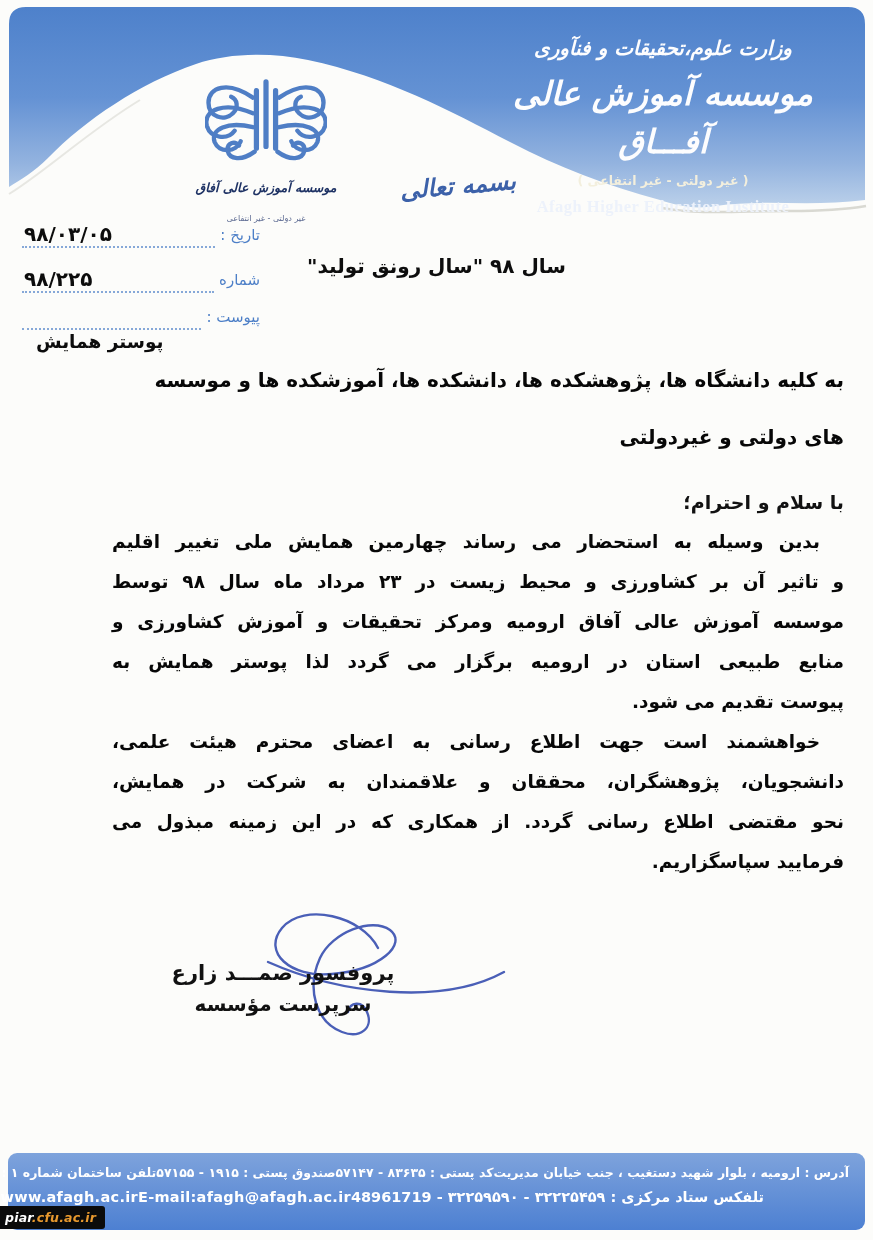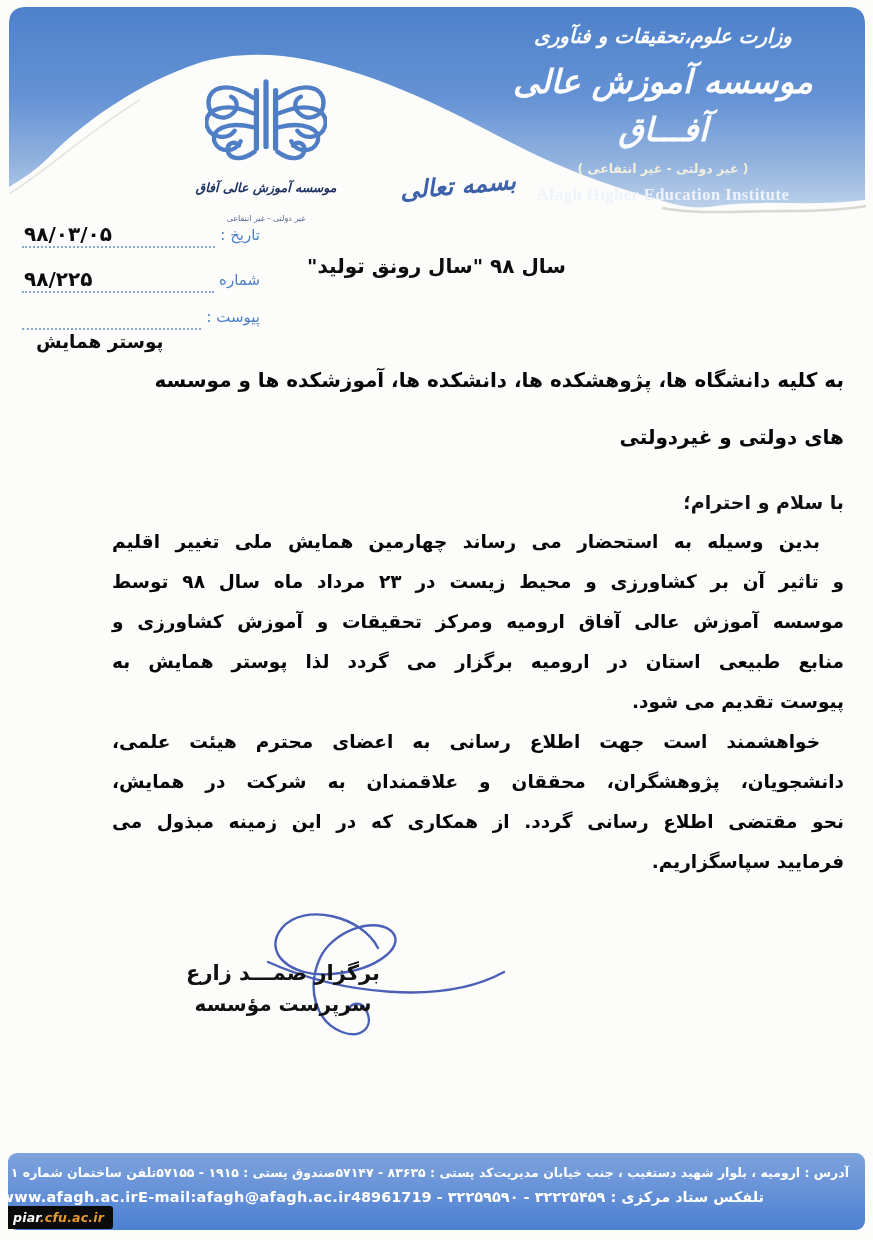--- a/index.html
+++ b/index.html
@@ -4,21 +4,21 @@
 <style>
   html,body{margin:0;padding:0;background:#e9e9e6;}
   .page{
     position:relative;width:873px;height:1240px;margin:0 auto;
     background:#fcfcfa;overflow:hidden;direction:rtl;
     font-family:"DejaVu Sans",sans-serif;color:#111;
   }
   
   .hdr-svg{position:absolute;top:0;left:0;}
   .banner-text{
-    position:absolute;top:16px;right:55px;width:310px;
+    position:absolute;top:28px;right:55px;width:310px;
     text-align:center;color:#fdfdfe;
   }
   .lh-ministry{font-size:20px;font-style:italic;font-weight:bold;line-height:40px;}
   .lh-institute{font-size:33px;font-style:italic;font-weight:bold;line-height:48px;margin-top:2px;}
   .lh-type{font-size:12.5px;font-weight:bold;color:#f3efdd;margin-top:7px;letter-spacing:1px;}
   .lh-en{font-size:16.5px;font-weight:bold;color:#edf2fb;margin-top:9px;
          font-family:"Liberation Serif",serif;letter-spacing:.5px;direction:ltr;}
   
   .logo{position:absolute;top:66px;left:168px;width:196px;text-align:center;}
   .logo svg{display:block;margin:0 auto;}
@@ -54,21 +54,21 @@
     position:absolute;left:8px;right:8px;top:1153px;height:77px;
     background:linear-gradient(#7ea3dc,#4d80d2);border-radius:9px;
     box-sizing:border-box;padding:12px 16px 0;color:#fff;
   }
   .f-line1{display:flex;justify-content:space-between;font-size:12.5px;font-weight:bold;white-space:nowrap;}
   .f-line2{display:flex;justify-content:space-between;font-size:14.5px;font-weight:bold;
            margin-top:9px;padding:0 85px 0 14px;white-space:nowrap;}
   .f-latin{direction:ltr;unicode-bidi:embed;letter-spacing:.3px;}
   
   .watermark{
-    position:absolute;left:8px;top:1206px;background:#0b0b0b;color:#fff;
+    position:absolute;left:0;top:1206px;background:#0b0b0b;color:#fff;
     font-size:12.5px;font-weight:bold;font-style:italic;padding:4px 9px 4px 5px;
     border-radius:0 3px 3px 0;direction:ltr;letter-spacing:.2px;
   }
   .watermark .suffix{color:#e8992e;}
 </style>
 </head>
 <body>
 
 <div class="page">
 
@@ -157,21 +157,21 @@
     <div class="b-line plain">فرمایید سپاسگزاریم.</div>
   </div>
 
   <svg class="sig-scribble" width="300" height="140" viewBox="0 0 300 140">
     <g stroke="#4a5fb7" stroke-width="2.4" fill="none" stroke-linecap="round">
       <path d="M168,40 C152,8 94,-6 72,20 C52,44 80,70 122,66 C170,62 198,36 180,22 C162,9 122,24 110,50 C96,81 106,114 132,124 C150,131 164,120 157,104 C152,92 140,94 138,104"></path>
       <path d="M58,54 C130,86 232,98 294,64"></path>
     </g>
   </svg>
   <div class="sig">
-    <div class="sig-name">برگزار صمـــد زارع</div>
+    <div class="sig-name">پروفسور صمـــد زارع</div>
     <div class="sig-title">سرپرست مؤسسه</div>
   </div>
 
   <div class="footer">
     <div class="f-line1">
       <span>آدرس : ارومیه ، بلوار شهید دستغیب ، جنب خیابان مدیریت</span>
       <span>کد پستی : ۸۳۶۳۵ - ۵۷۱۴۷</span>
       <span>صندوق پستی : ۱۹۱۵ - ۵۷۱۵۵</span>
       <span>تلفن ساختمان شماره ۱ : ۳ - ۳۲۳۷۷۷۸۰ ( ۰۴۴ )</span>
     </div>

